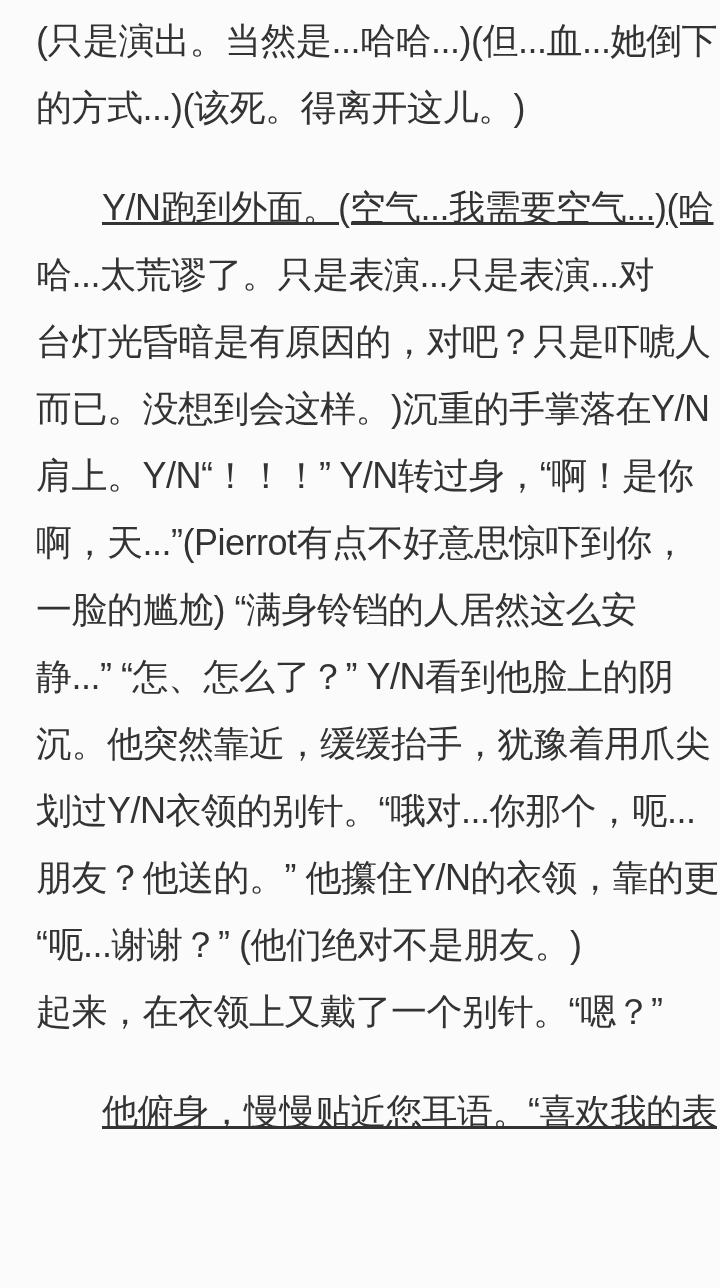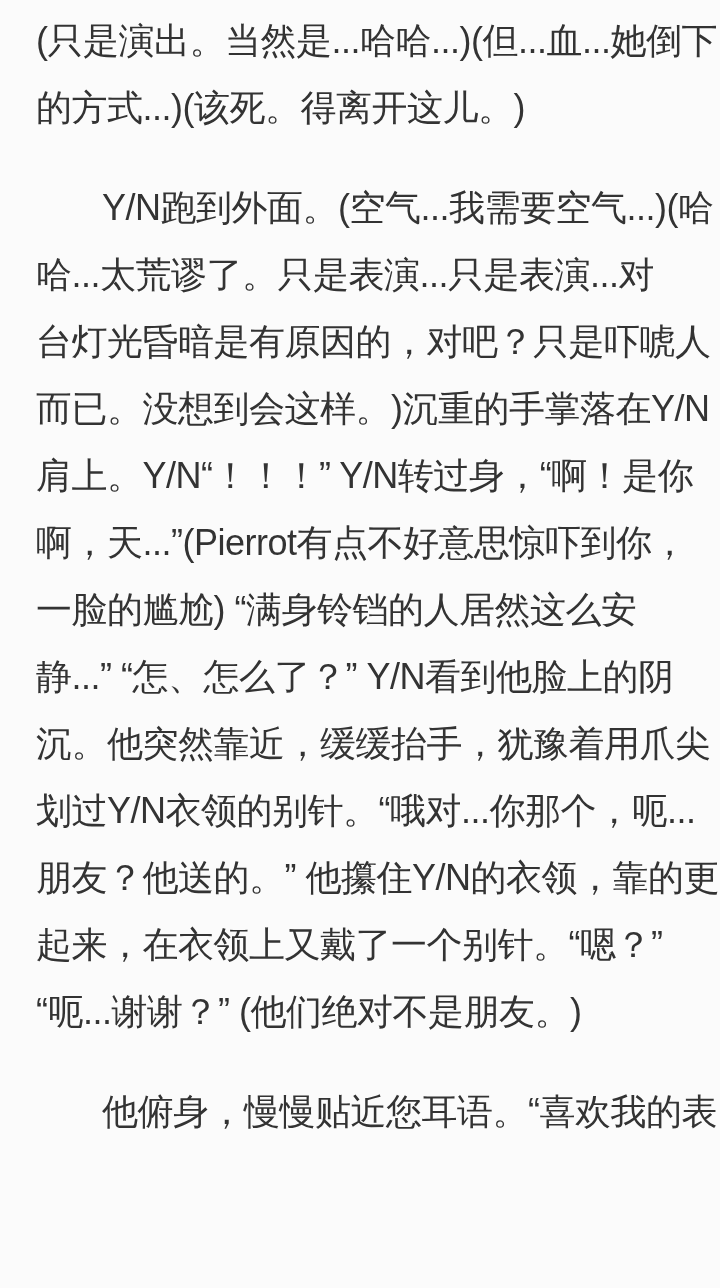--- a/index.html
+++ b/index.html
@@ -25,20 +25,21 @@
     -webkit-font-smoothing: antialiased;
   }
   .paragraph {
     margin: 0 0 33px 0;
   }
   .paragraph:last-child {
     margin-bottom: 0;
   }
   .paragraph.indent .text-line:first-child {
     text-indent: 66px;
+    text-decoration: underline;
   }
   .text-line {
     height: 67px;
     white-space: nowrap;
     letter-spacing: -0.5px;
   }
 </style>
 </head>
 <body style="background: rgb(251, 251, 251);">
 
@@ -53,20 +54,20 @@
         <div class="text-line">哈...太荒谬了。只是表演...只是表演...对</div>
         <div class="text-line">台灯光昏暗是有原因的，对吧？只是吓唬人</div>
         <div class="text-line">而已。没想到会这样。)沉重的手掌落在Y/N</div>
         <div class="text-line">肩上。Y/N“！！！” Y/N转过身，“啊！是你</div>
         <div class="text-line">啊，天...”(Pierrot有点不好意思惊吓到你，</div>
         <div class="text-line">一脸的尴尬) “满身铃铛的人居然这么安</div>
         <div class="text-line">静...” “怎、怎么了？” Y/N看到他脸上的阴</div>
         <div class="text-line">沉。他突然靠近，缓缓抬手，犹豫着用爪尖</div>
         <div class="text-line">划过Y/N衣领的别针。“哦对...你那个，呃...</div>
         <div class="text-line">朋友？他送的。” 他攥住Y/N的衣领，靠的更</div>
+        <div class="text-line">“呃...谢谢？” (他们绝对不是朋友。)</div>
         <div class="text-line">起来，在衣领上又戴了一个别针。“嗯？”</div>
-        <div class="text-line">“呃...谢谢？” (他们绝对不是朋友。)</div>
       </div>
       <div class="paragraph indent">
         <div class="text-line">他俯身，慢慢贴近您耳语。“喜欢我的表</div>
       </div>
     </div>
 </div>
 
 </body></html>

